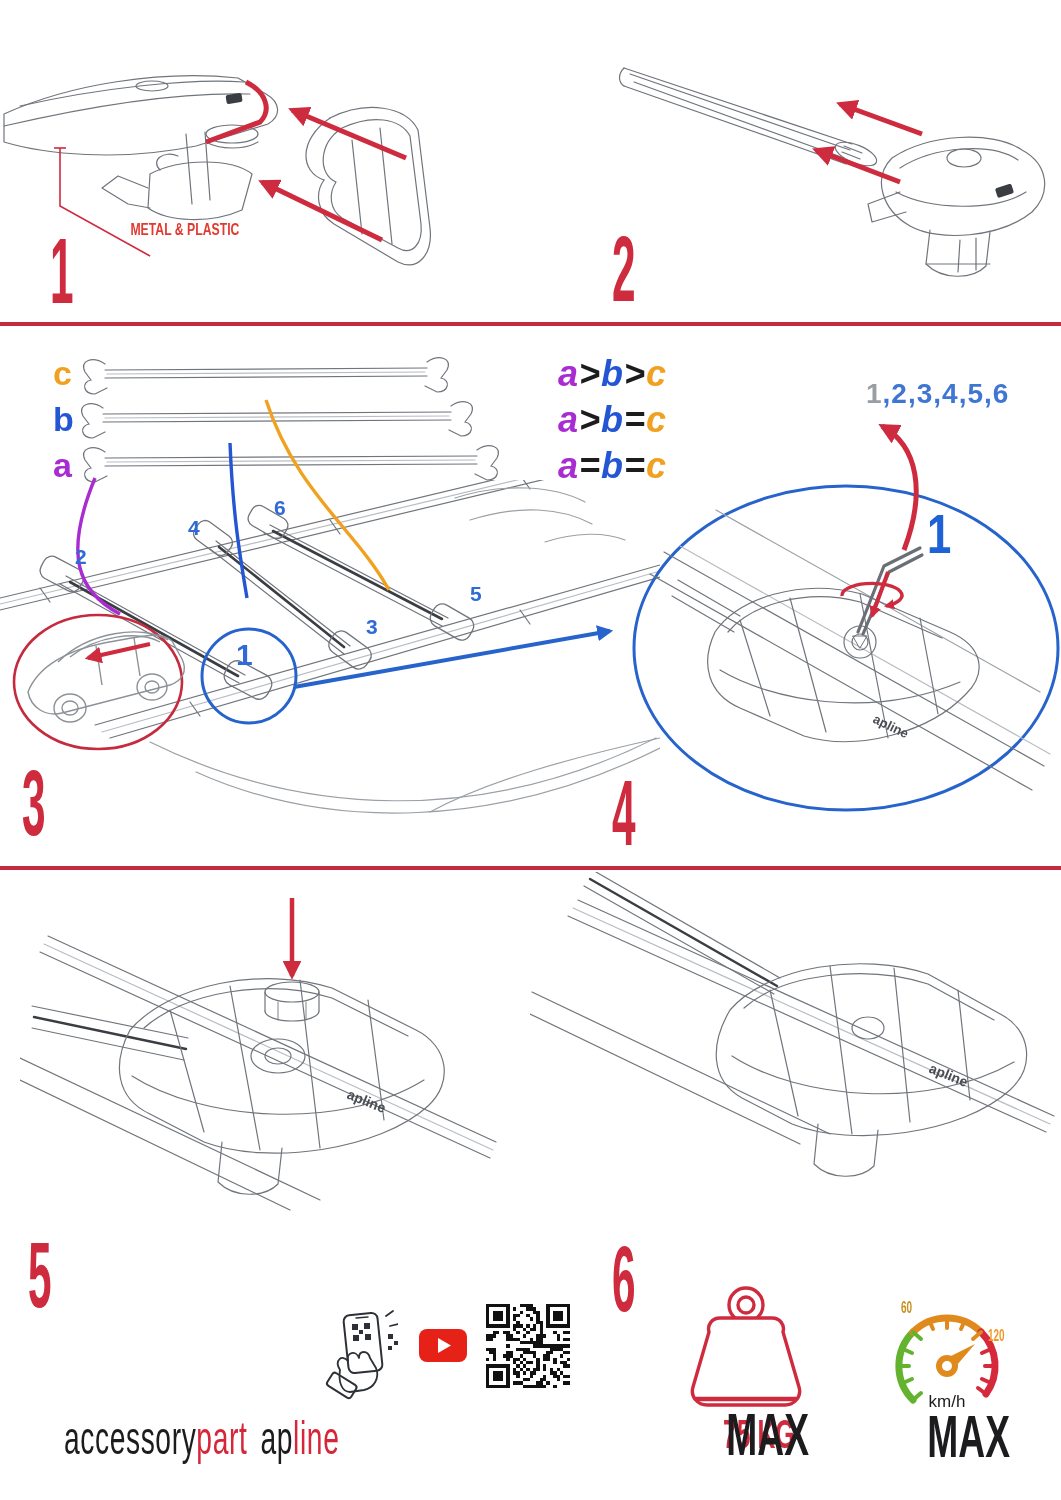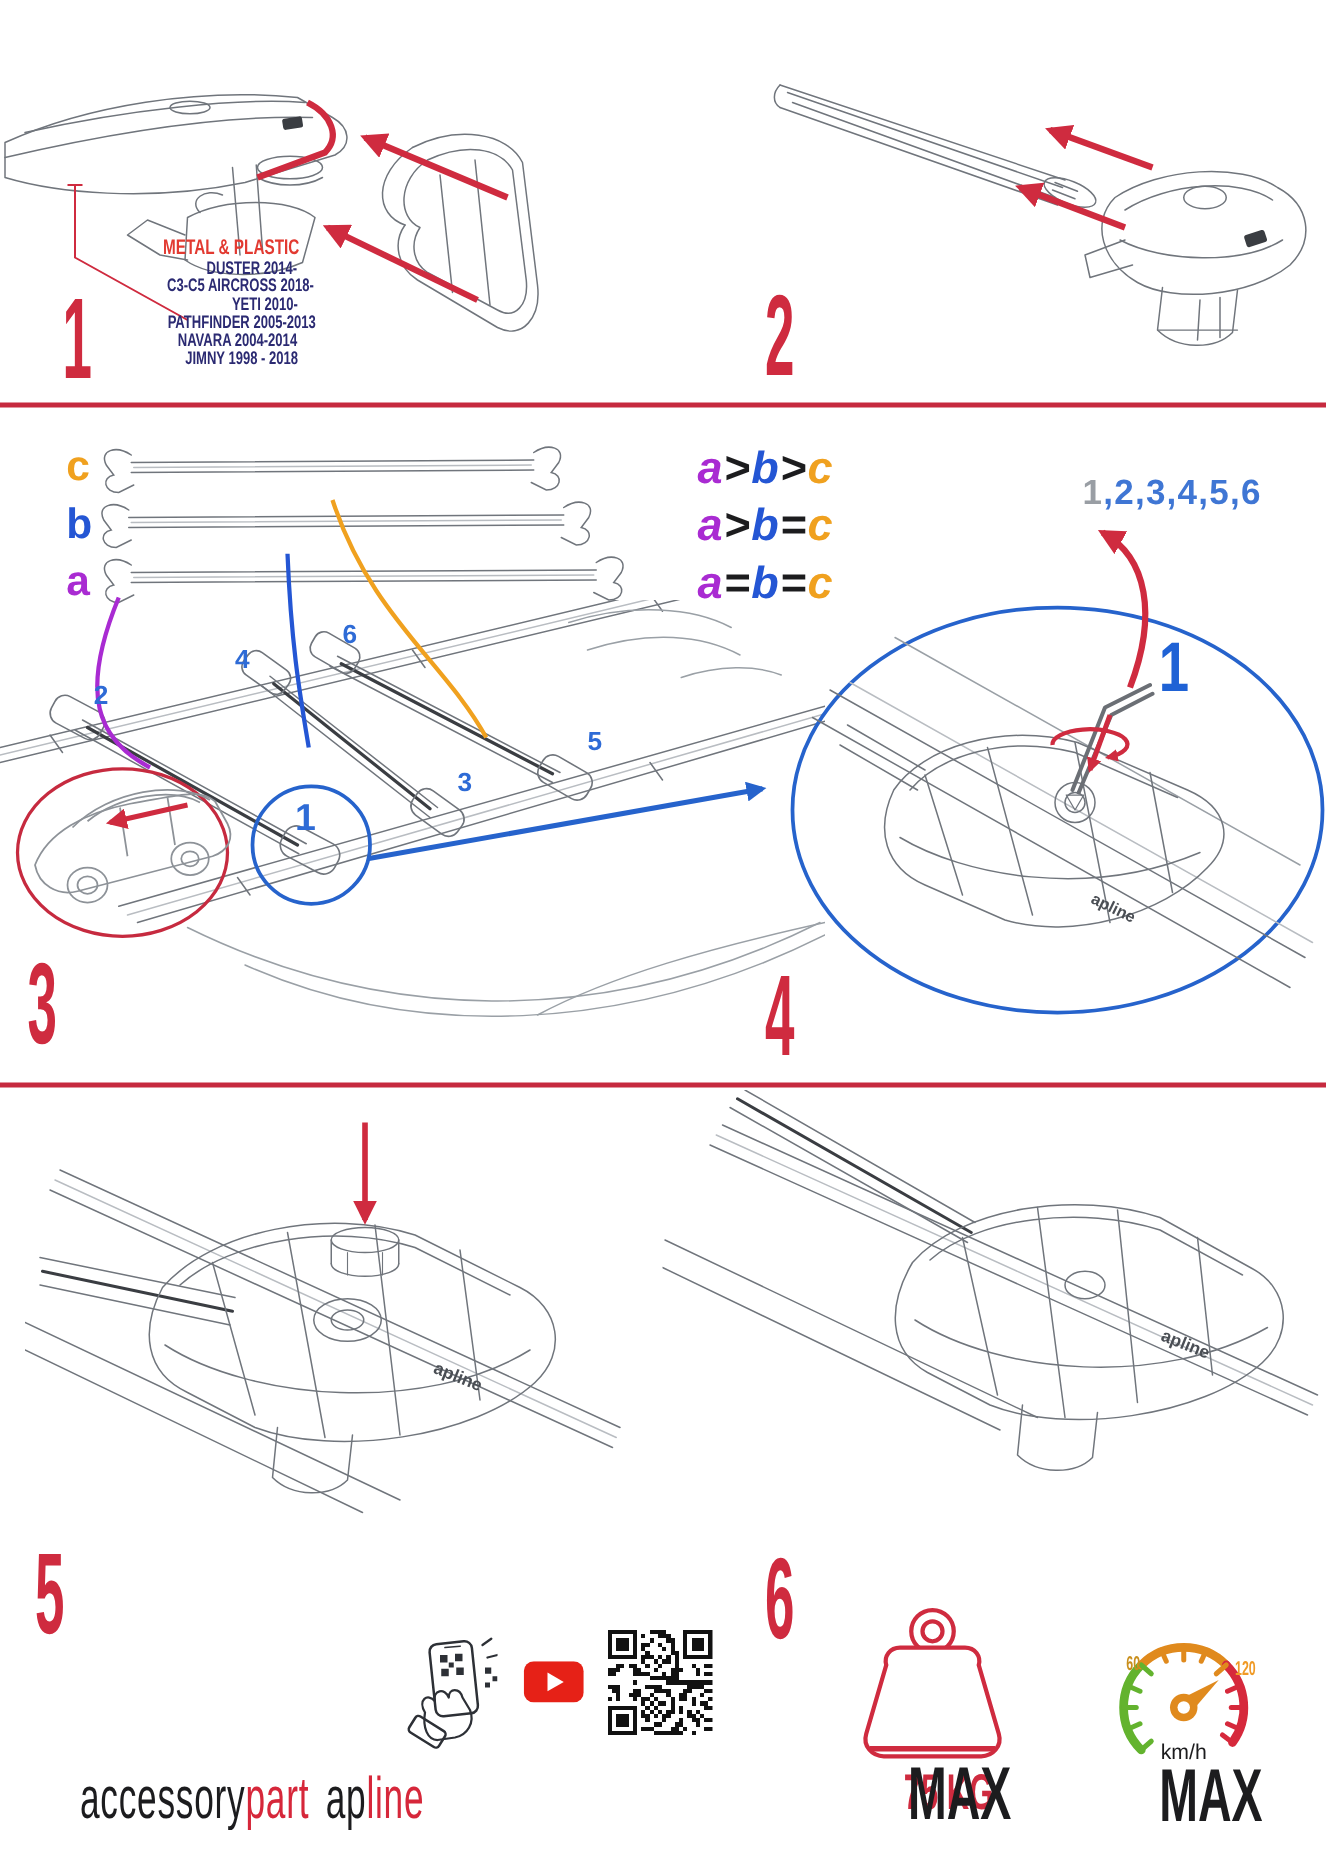--- a/index.html
+++ b/index.html
@@ -23,21 +23,21 @@
   .seq .first{color:#999ea4;}
   .seq .rest{color:#3f76d4;}
   .order-badge{color:#1f62d5;font-weight:700;font-size:56px;line-height:1;
      display:inline-block;transform:scaleX(0.78);transform-origin:left top;}
   .fly{color:#2b2185;font-weight:700;font-size:64px;line-height:1;letter-spacing:9px;
      display:inline-block;transform:scaleX(0.62);transform-origin:left top;}
   .brandline{font-size:47px;font-weight:400;line-height:1;display:inline-block;
      transform:scaleX(0.60);transform-origin:left top;white-space:nowrap;letter-spacing:1px;}
   .maxlabel{font-size:60px;font-weight:700;color:#1c1c1e;}
   .kglabel{font-size:40px;font-weight:700;color:#cf2b3f;}
-  .gauge60{font-size:16px;font-weight:700;color:#c98f1d;margin-top:24px;}
+  .gauge60{font-size:16px;font-weight:700;color:#c98f1d;}
   .gauge120{font-size:16px;font-weight:700;color:#f09a26;}
   .kmh{font-size:17px;font-weight:400;color:#1c1c1e;}
   .ctr{text-align:center;}
 </style>
 </head>
 <body>
 
 <div id="page">
 
   <svg width="0" height="0" style="position:absolute" aria-hidden="true">
@@ -84,30 +84,22 @@
       <path d="M246,60 C266,70 272,88 260,100 L206,120" stroke-width="5"></path>
       <path d="M406,136 L292,88" stroke-width="5" marker-end="url(#mr)"></path>
       <path d="M382,218 L262,160" stroke-width="5" marker-end="url(#mr)"></path>
       <g stroke-width="1.6">
         <path d="M54,126 L66,126"></path>
         <path d="M60,126 L60,184 L150,234"></path>
       </g>
     </g>
   </svg>
 
-  <div class="abs ctr" style="left:88px;top:188px;width:150px;text-align:right">
+  <div class="abs ctr" style="left:88px;top:220px;width:150px;text-align:center">
     <div class="metal-head"><span class="condR">METAL &amp; PLASTIC</span></div>
-    <div class="models">
-      <div><span class="condR">DUSTER 2014-</span></div>
-      <div><span class="condR">C3-C5 AIRCROSS 2018-</span></div>
-      <div><span class="condR">YETI 2010-</span></div>
-      <div><span class="condR">PATHFINDER 2005-2013</span></div>
-      <div><span class="condR">NAVARA 2004-2014</span></div>
-      <div><span class="condR">JIMNY 1998 - 2018</span></div>
-    </div>
   </div>
 
   <div class="abs" style="left:50px;top:234px">
     <span class="stepnum">1</span>
   </div>
 
   <svg class="abs" style="left:600px;top:40px" width="461" height="255" viewBox="0 0 461 255">
     <g stroke="#70757c" stroke-width="1.2" fill="none" stroke-linecap="round" stroke-linejoin="round">
 
       <path d="M24,28 L252,104"></path>

